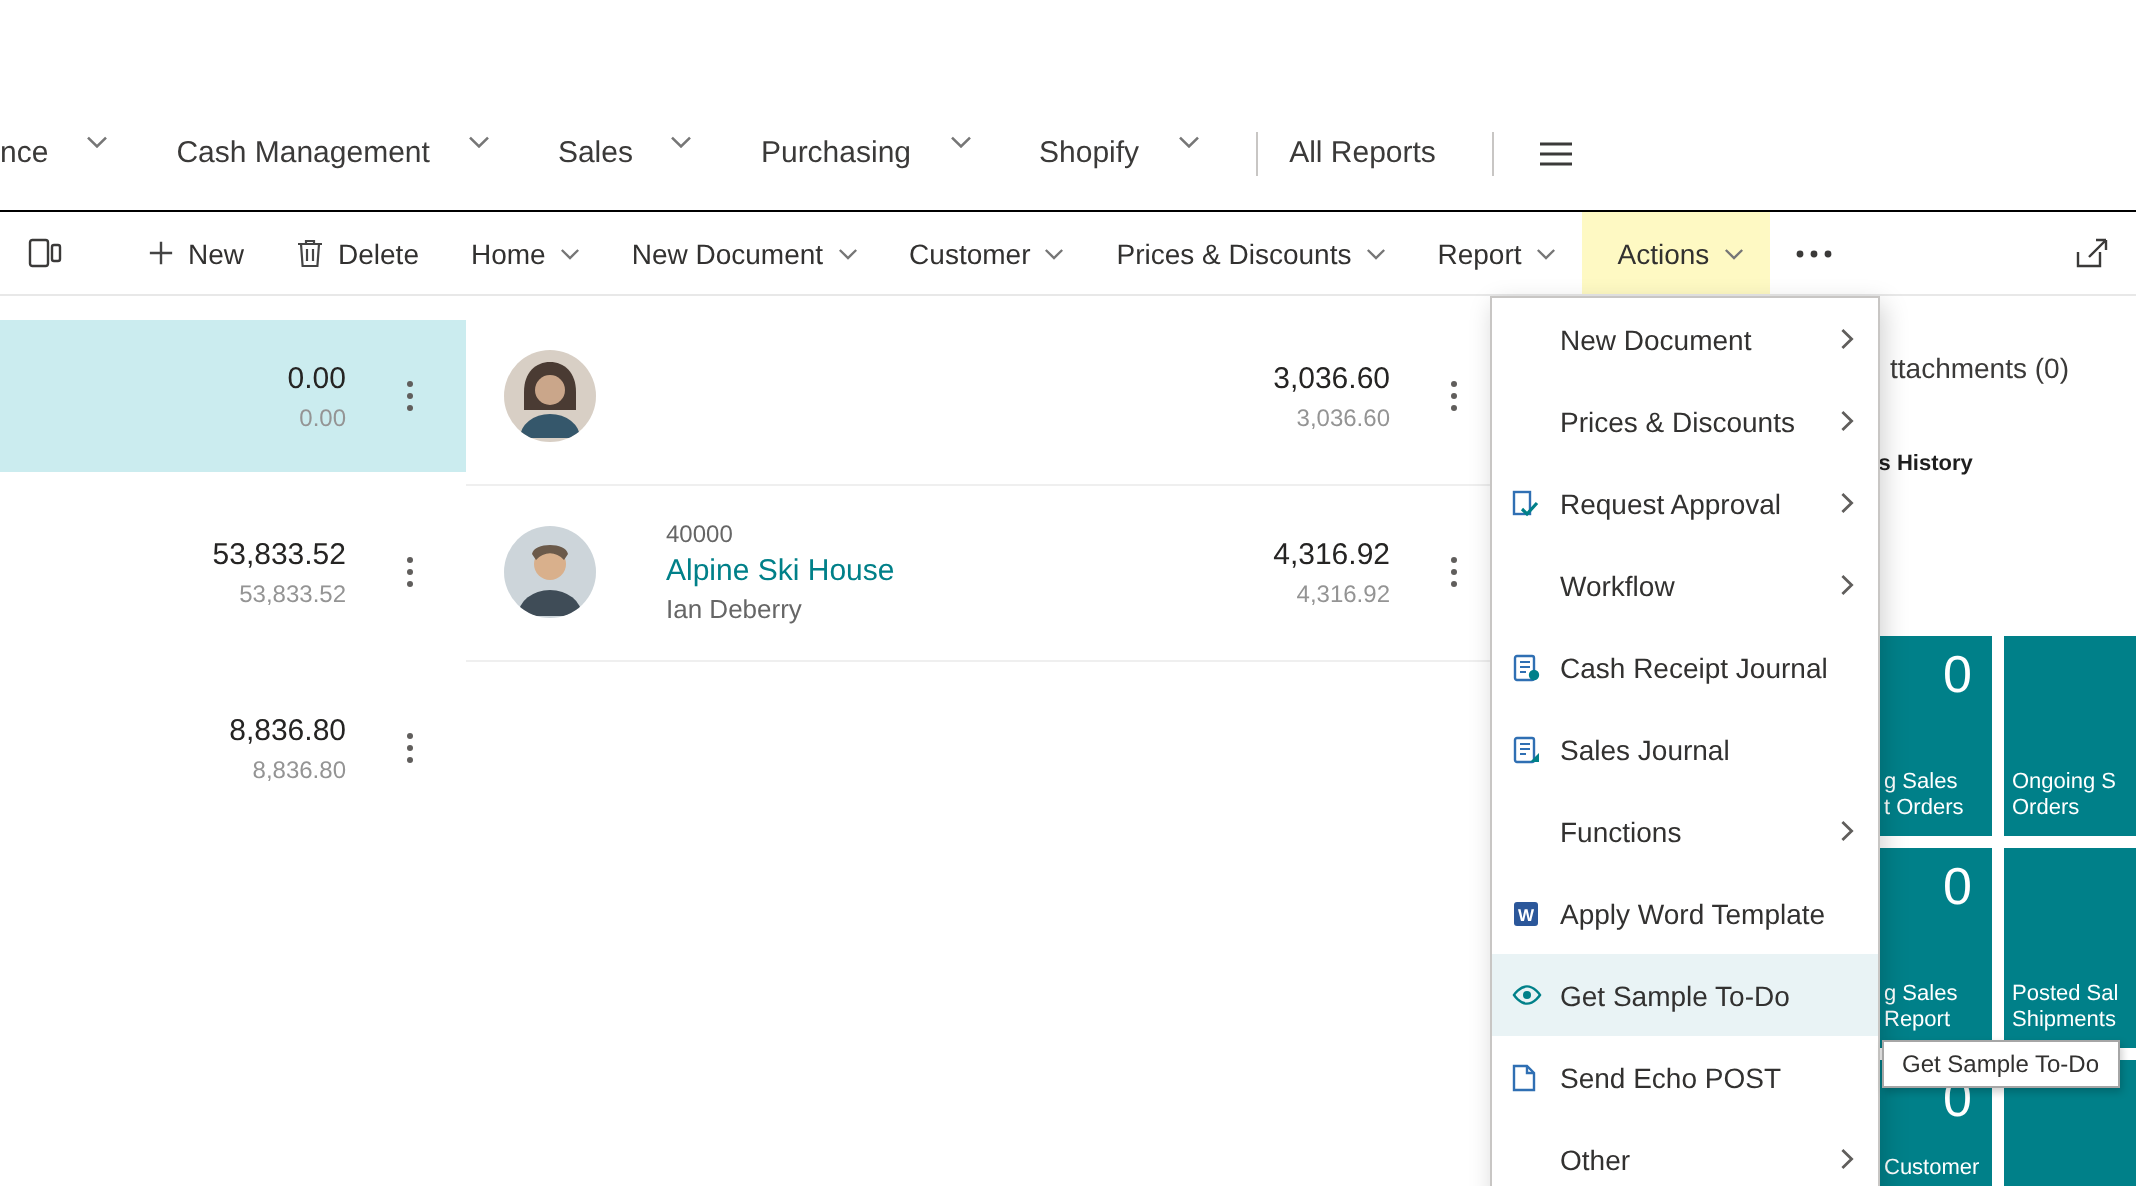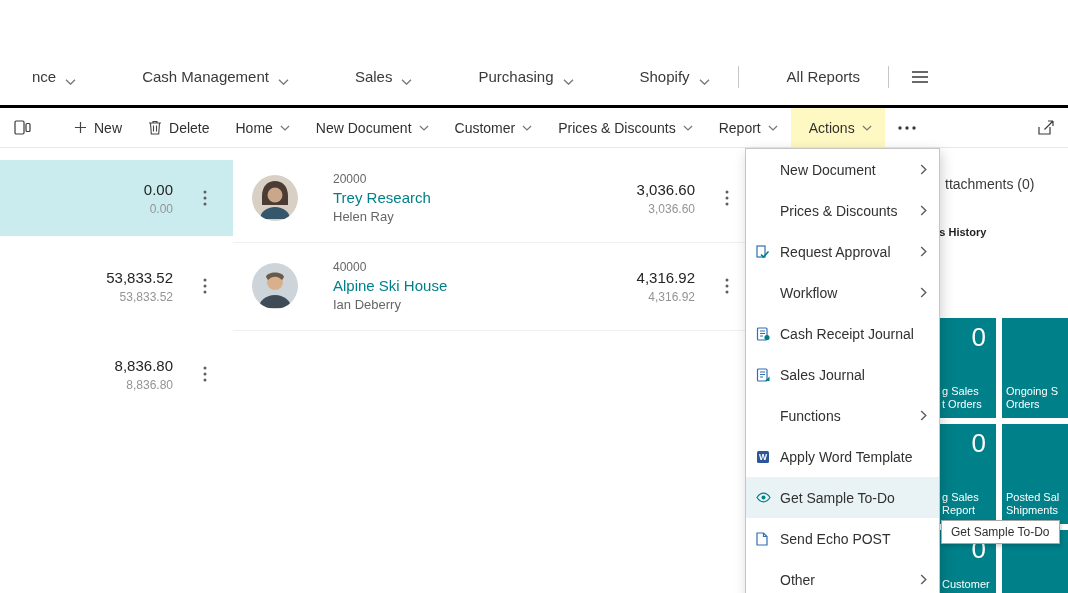--- a/index.html
+++ b/index.html
@@ -9,27 +9,27 @@
   
   .topbar{position:absolute;left:0;top:0;width:100%;height:48px;background:#1b1a19;}
   .env-block{position:absolute;right:82px;top:9px;display:flex;align-items:flex-start;gap:9px;color:#fff;}
   .env-icon{margin-top:5px;}
   .env-label{font-size:11px;color:#d0d0d0;line-height:14px;}
   .env-value{font-size:11px;color:#fff;line-height:14px;}
   .logo-btn{position:absolute;right:22px;top:11px;width:26px;height:26px;cursor:pointer;}
 
   
   .navbar{position:absolute;left:0;top:48px;width:100%;height:57px;background:#fff;display:flex;align-items:center;}
-  .nav-item{display:flex;align-items:flex-end;gap:9px;font-size:15px;color:#3b3a39;margin-right:34px;cursor:pointer;white-space:nowrap;padding-left:32px;}
+  .nav-item{display:flex;align-items:flex-start;gap:19px;font-size:15px;color:#3b3a39;margin-right:34px;cursor:pointer;white-space:nowrap;}
   .nav-item:first-child{margin-left:0;}
   .nav-divider{width:1px;height:22px;background:#c8c6c4;margin:0 16px 0 -6px;}
   .nav-burger{display:flex;align-items:center;padding:6px;cursor:pointer;}
 
   
-  .toolbar{position:absolute;left:0;top:105px;width:100%;height:43px;background:#fff;border-top:3px solid #000000;border-bottom:1px solid #e8e8e8;display:flex;align-items:center;box-sizing:border-box;}
+  .toolbar{position:absolute;left:0;top:105px;width:100%;height:43px;background:#fff;border-top:1px solid #000000;border-bottom:1px solid #e8e8e8;display:flex;align-items:center;box-sizing:border-box;}
   .tb-item{display:flex;align-items:center;gap:7px;font-size:14px;color:#323130;padding:0 13px;height:100%;cursor:pointer;white-space:nowrap;}
   .tb-icon-btn{padding:0 12px;margin:0 18px 0 2px;}
   .tb-item.active{background:#fef9c3;padding-left:18px;}
   .tb-spacer{flex:1;}
 
   
   .list-row{position:absolute;left:0;width:745px;height:76px;}
   .r1{top:160px}.r2{top:248px}.r3{top:336px}
   .left-cell{position:absolute;left:0;top:0;width:233px;height:100%;display:flex;align-items:center;box-sizing:border-box;padding-right:20px;cursor:pointer;}
   .left-cell.selected{background:#cbecef;}
@@ -240,25 +240,20 @@
     </div>
     <div class="card-cell">
       <span class="avatar">
         <svg viewBox="0 0 46 46" width="46" height="46">
             <rect width="46" height="46" fill="#d8cfc5"></rect>
             <path d="M10 21c0-10 6-15 13-15s13 5 13 15v9H10z" fill="#4a3b33"></path>
             <circle cx="23" cy="20" r="7.5" fill="#caa68a"></circle>
             <path d="M8 44a15 12 0 0130 0" fill="#35576b"></path>
           </svg>
       </span>
-      <div class="card-info">
-        <span class="card-no">20000</span>
-        <a class="cust-link">Trey Research</a>
-        <span class="card-contact">Helen Ray</span>
-      </div>
       <div class="amt-block">
         <div class="amt">3,036.60</div>
         <div class="amt-sub">3,036.60</div>
       </div>
       <span class="dots-btn">
           <svg width="4" height="16" viewBox="0 0 4 16">
             <circle cx="2" cy="2" r="1.5" fill="#605e5c"></circle>
             <circle cx="2" cy="8" r="1.5" fill="#605e5c"></circle>
             <circle cx="2" cy="14" r="1.5" fill="#605e5c"></circle>
           </svg>

